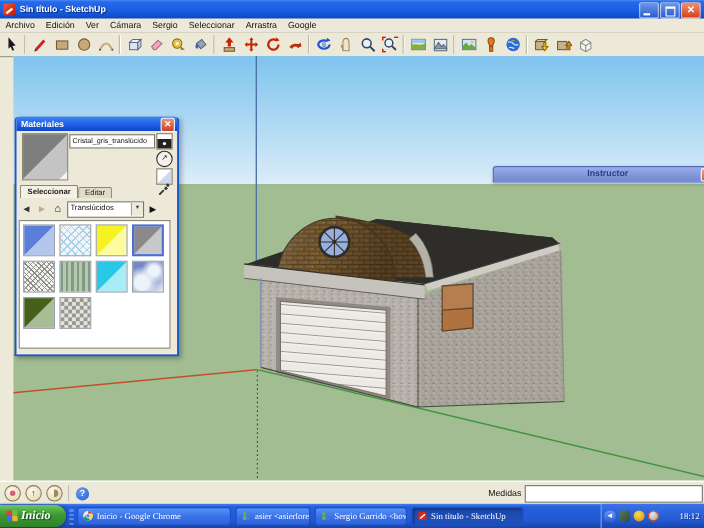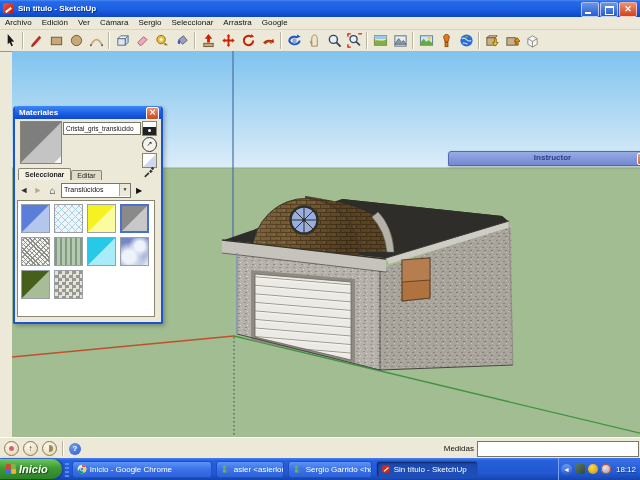--- a/index.html
+++ b/index.html
@@ -92,40 +92,40 @@
   .scircle .up{font-size:8px;color:#333;line-height:11px;}
   .scircle .moon{width:7px;height:7px;border-radius:50%;background:linear-gradient(90deg,transparent 50%,#9a8a62 50%);}
   .sdiv{width:1px;height:15px;background:#b8b4a0;border-right:1px solid #fff;margin:0 5px;}
   .shelp{width:12px;height:12px;border-radius:50%;background:radial-gradient(circle at 35% 30%,#6a9af0,#2a60cc);
     color:#fff;font-size:8px;font-weight:bold;text-align:center;line-height:12px;margin-right:5px;flex:0 0 auto;}
   .medidas{position:absolute;right:166px;font-size:8px;}
   .medidas-box{position:absolute;right:1px;top:3px;width:160px;height:14px;background:#fff;
     border:1px solid #7a7666;}
   
   .taskbar{position:absolute;left:0;top:458px;width:640px;height:22px;
-    background:linear-gradient(180deg,#4a80ee 0%,#2560dc 12%,#2258d0 70%,#1544ac 100%);display:flex;align-items:center;}
+    background:linear-gradient(180deg,#4a80ee 0%,#2560dc 12%,#2258d0 70%,#1544ac 100%);display:flex;align-items:center;font-family:Liberation Serif, serif;}
   .startbtn{height:20px;margin-top:0;padding:0 14px 0 6px;border-radius:0 10px 10px 0;
     background:linear-gradient(180deg,#6cc85c 0%,#3d9a34 45%,#2e8228 100%);
     display:flex;align-items:center;gap:3px;box-shadow:1px 0 3px rgba(0,0,0,.4);flex:0 0 auto;}
   .startbtn .label{color:#fff;font-size:11px;font-weight:bold;font-style:italic;text-shadow:1px 1px 1px #1a4a14;}
   .winflag{width:10px;height:10px;display:grid;grid-template-columns:5px 5px;grid-template-rows:5px 5px;
     transform:rotate(-3deg);gap:0px;}
   .winflag i{display:block;border-radius:1px;}
   .tb-sep{width:4px;height:16px;margin:0 3px;background:repeating-linear-gradient(0deg,#5a8af0 0 2px,transparent 2px 4px);flex:0 0 auto;}
   .taskbtn{height:17px;border-radius:3px;border:1px solid #1b50c8;margin-right:4px;
     background:linear-gradient(180deg,#5a94f6,#3a72e8 50%,#2e62dc);color:#fff;font-size:8px;
     display:flex;align-items:center;gap:3px;padding:0 4px;overflow:hidden;white-space:nowrap;flex:0 0 auto;box-sizing:border-box;}
   .taskbtn.active{background:linear-gradient(180deg,#1c48ac,#1e50bc);box-shadow:inset 1px 1px 2px rgba(0,0,0,.5);}
   .taskbtn .ticon{width:10px;height:10px;flex:0 0 auto;}
   .tray{position:absolute;right:0;top:0;height:22px;display:flex;align-items:center;
     background:linear-gradient(180deg,#3a72e8,#2258d0 70%,#1544ac);border-left:1px solid #7aa2f2;padding:0 4px 0 2px;}
   .chev{width:11px;height:11px;border-radius:50%;background:linear-gradient(180deg,#6a9af0,#2a5ad0);
     color:#fff;font-size:7px;text-align:center;line-height:11px;margin-right:3px;}
   .trayicon{width:10px;height:10px;margin-right:3px;border-radius:2px;}
-  .clock{color:#fff;font-size:8px;margin-left:2px;text-shadow:1px 1px 1px #103080;}
+  .clock{color:#fff;font-size:8px;margin-left:16px;text-shadow:1px 1px 1px #103080;}
 </style>
 </head>
 <body>
 
 <div id="screen" style="--sky-top: #7fc3ee; --sky-horizon: #dcedf8; --ground: #a2bd92; --axis-red: #c0502c; --axis-green: #3f9440; --axis-blue: #4a6fa5;">
 
   <div class="titlebar">
     <div class="app-icon"></div>
     <div class="title-text">Sin título - SketchUp</div>
     <div class="winbtns">

